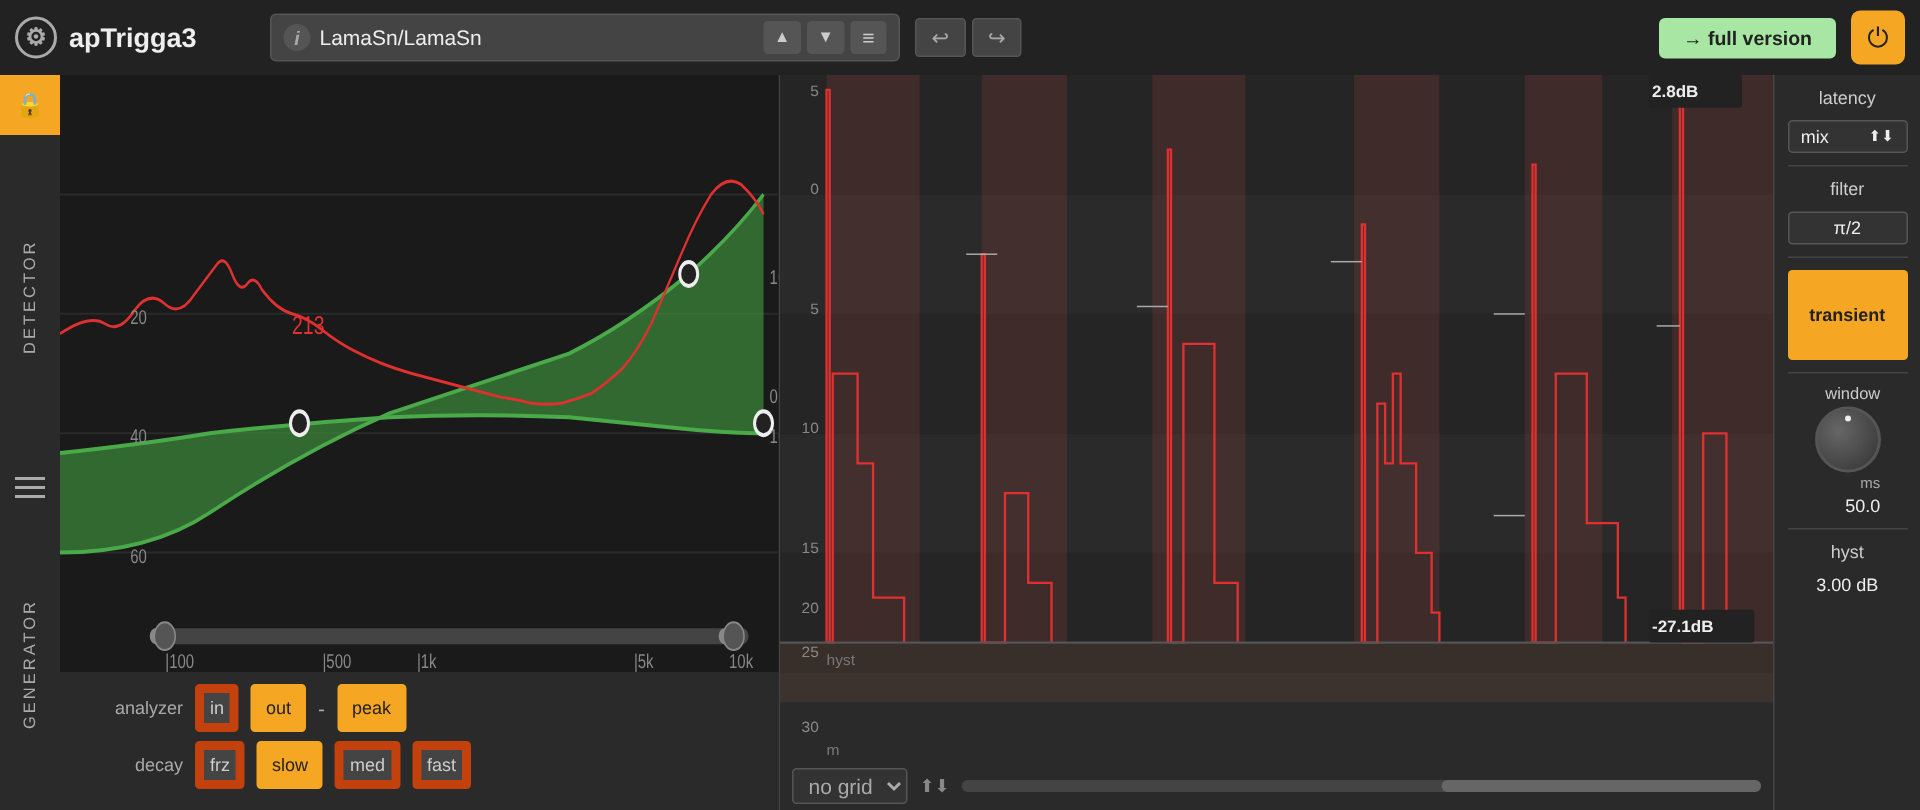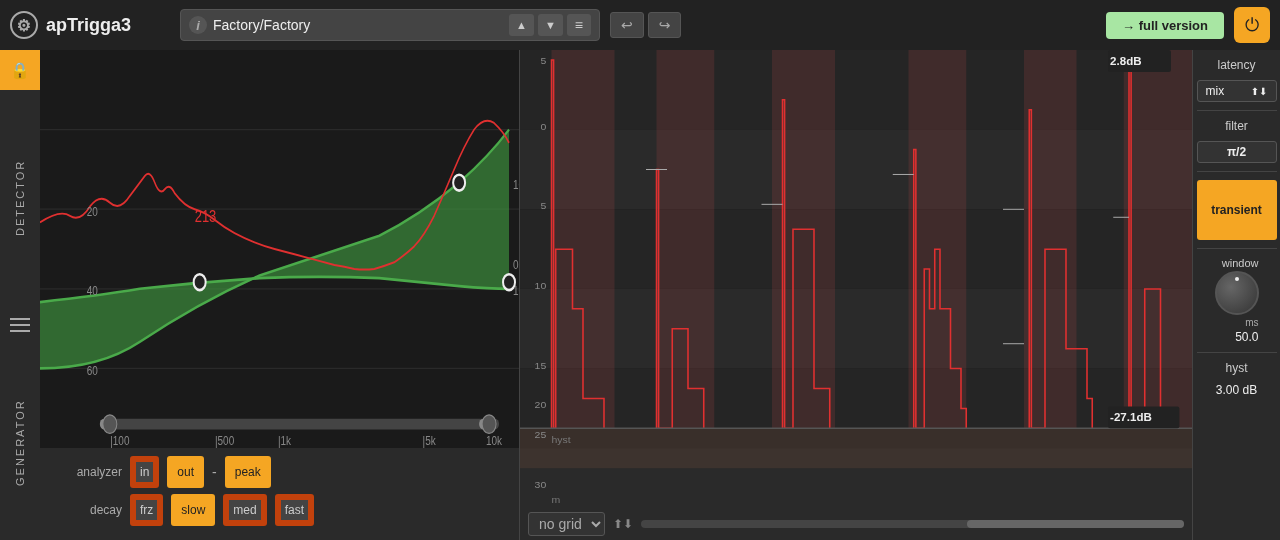--- a/index.html
+++ b/index.html
@@ -355,21 +355,21 @@
       position: absolute;
       right: 0;
       width: 40%;
       height: 100%;
       background: #666;
       border-radius: 4px;
     }
 
     
     .right-sidebar {
-      width: 88px;
+      width: 98px;
       background: #2a2a2a;
       display: flex;
       flex-direction: column;
       align-items: center;
       padding: 8px 6px;
       gap: 8px;
       flex-shrink: 0;
       border-left: 1px solid #444;
     }
 
@@ -476,21 +476,21 @@
       <div class="gear-icon">
         <span>⚙</span>
       </div>
       <span>apTrigga3</span>
     </div>
 
     <div class="preset-bar">
       <div class="preset-info-icon">
         <span>i</span>
       </div>
-      <span class="preset-name">Factory/Factory</span>
+      <span class="preset-name">LamaSn/LamaSn</span>
       <div class="preset-nav-buttons">
         <button class="nav-btn">▲</button>
         <button class="nav-btn">▼</button>
         <button class="menu-btn">≡</button>
       </div>
     </div>
 
     <div class="undo-redo">
       <button class="undo-btn">↩</button>
       <button class="redo-btn">↪</button>
@@ -664,21 +664,21 @@
       <span class="sidebar-label">latency</span>
 
       <div class="sidebar-value-box">
         <span>mix</span>
         <span style="font-size:10px;">⬆⬇</span>
       </div>
 
       <div class="divider-line"></div>
 
       <span class="sidebar-label">filter</span>
-      <div class="sidebar-value-box" style="justify-content:center;font-weight:bold;">
+      <div class="sidebar-value-box" style="justify-content:center;">
         <span>π/2</span>
       </div>
 
       <div class="divider-line"></div>
 
       <button class="transient-btn">transient</button>
 
       <div class="divider-line"></div>
 
       <div class="knob-container">

